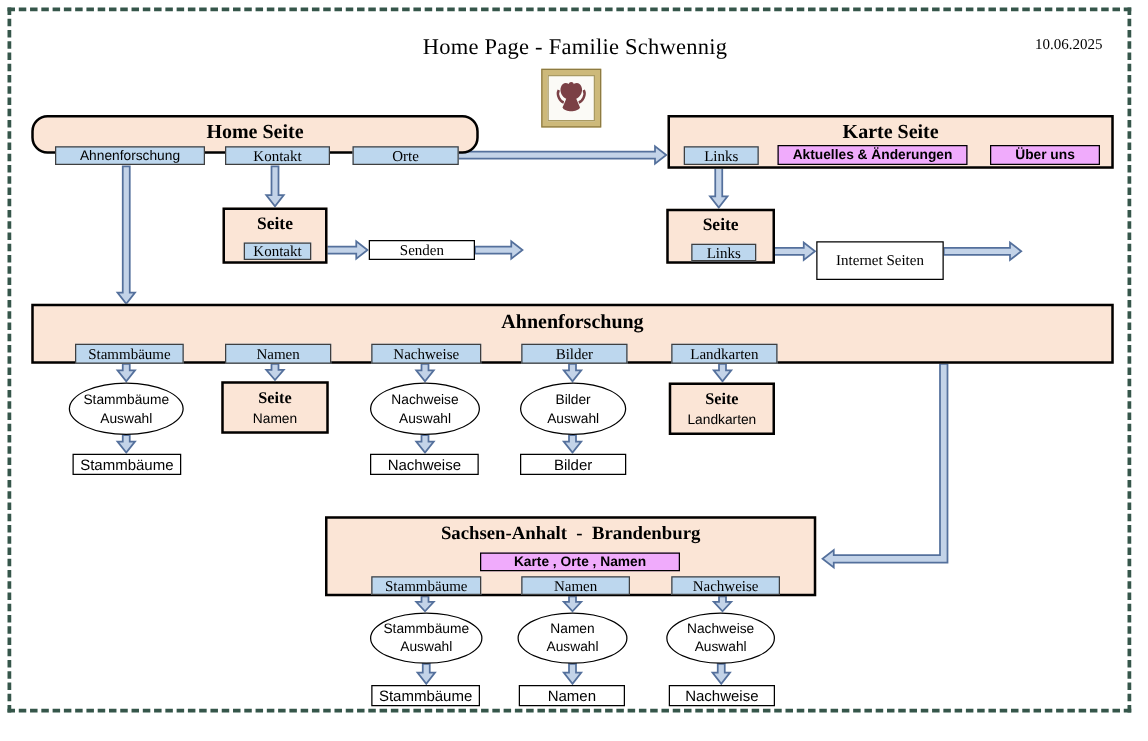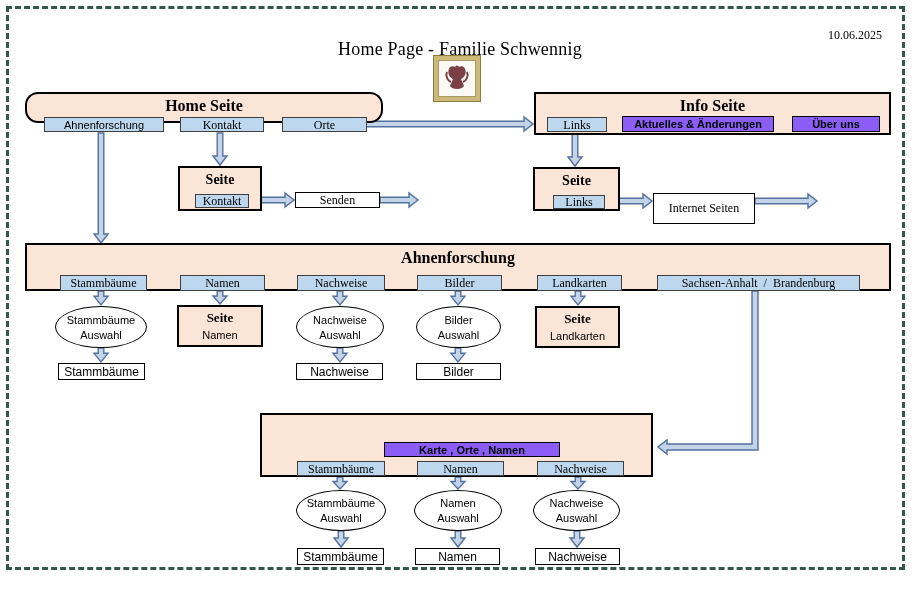--- a/index.html
+++ b/index.html
@@ -5,21 +5,21 @@
   html,body{margin:0;padding:0;background:#fff;}
   .page{
     position:relative;width:918px;height:593px;background:#ffffff;overflow:hidden;
     font-family:"Liberation Serif","DejaVu Serif",serif;color:#000;
   }
   .page-border{
     position:absolute;left:6px;top:6px;width:893px;height:558px;
     border:3px dashed var(--page-border,#35564A);pointer-events:none;
   }
   .abs{position:absolute;}
-  .t{white-space:pre;margin-top:12px;}
+  .t{white-space:pre;}
   .title{
     font-size:18px;letter-spacing:.2px;text-align:center;
   }
   .date{font-size:12px;text-align:right;}
   
   .panel{
     position:absolute;background:var(--panel,#FBE5D6);border:2px solid #000;
     box-sizing:border-box;
   }
   .panel-title{
@@ -28,21 +28,21 @@
   }
   .panel-title.small{font-size:14px;line-height:17px;margin-top:3px;}
   
   .btn{
     position:absolute;box-sizing:border-box;display:flex;align-items:center;justify-content:center;
     background:var(--btn,#BDD7EE);border:1px solid #3f3f3f;
     font-size:12px;line-height:12px;white-space:pre;
   }
   .btn.sans{font-family:"Liberation Sans","DejaVu Sans",sans-serif;font-size:11px;}
   .btn.white{
-    background:#8b5cf6;border:2px solid #000;font-family:"Liberation Sans","DejaVu Sans",sans-serif;
+    background:#f0abfc;border:2px solid #000;font-family:"Liberation Sans","DejaVu Sans",sans-serif;
     font-weight:bold;font-size:11px;
   }
   .btn.white.thin{border-width:1px;}
   
   .wbox{
     position:absolute;box-sizing:border-box;background:#fff;border:1px solid #000;
     display:flex;align-items:center;justify-content:center;font-size:12px;white-space:pre;
   }
   
   .rbox{
@@ -113,21 +113,21 @@
     </svg>
 
   <div class="panel" style="left:25px;top:92px;width:358px;height:31px;border-radius:13px;">
     <div class="panel-title">Home Seite</div>
     <div class="btn sans" style="left:17px;top:23px;width:120px;height:15px;">Ahnenforschung</div>
     <div class="btn" style="left:153px;top:23px;width:84px;height:15px;">Kontakt</div>
     <div class="btn" style="left:255px;top:23px;width:85px;height:15px;">Orte</div>
   </div>
 
   <div class="panel" style="left:534px;top:92px;width:357px;height:43px;">
-    <div class="panel-title">Info Seite</div>
+    <div class="panel-title">Karte Seite</div>
     <div class="btn" style="left:11px;top:23px;width:60px;height:15px;">Links</div>
     <div class="btn white thin" style="left:86px;top:22px;width:152px;height:16px;">Aktuelles &amp; Änderungen</div>
     <div class="btn white thin" style="left:256px;top:22px;width:88px;height:16px;">Über uns</div>
   </div>
 
   <div class="panel" style="left:178px;top:166px;width:84px;height:45px;">
     <div class="panel-title small">Seite</div>
     <div class="btn" style="left:15px;top:26px;width:54px;height:14px;">Kontakt</div>
   </div>
   <div class="wbox" style="left:295px;top:192px;width:85px;height:16px;">Senden</div>
@@ -138,21 +138,20 @@
   </div>
   <div class="wbox" style="left:653px;top:193px;width:102px;height:31px;">Internet Seiten</div>
 
   <div class="panel" style="left:25px;top:243px;width:866px;height:48px;">
     <div class="panel-title" style="margin-top:3px;">Ahnenforschung</div>
     <div class="btn" style="left:33px;top:30px;width:87px;height:16px;">Stammbäume</div>
     <div class="btn" style="left:153px;top:30px;width:85px;height:16px;">Namen</div>
     <div class="btn" style="left:270px;top:30px;width:88px;height:16px;">Nachweise</div>
     <div class="btn" style="left:390px;top:30px;width:85px;height:16px;">Bilder</div>
     <div class="btn" style="left:510px;top:30px;width:85px;height:16px;">Landkarten</div>
-    <div class="btn" style="left:630px;top:30px;width:203px;height:16px;">Sachsen-Anhalt  /  Brandenburg</div>
   </div>
 
   <div class="ellipse" style="left:55px;top:306px;width:92px;height:42px;">
     <div>Stammbäume</div>
     <div>Auswahl</div>
   </div>
   <div class="panel" style="left:177px;top:305px;width:86px;height:42px;">
     <div class="panel-title small" style="font-size:13px;margin-top:2px;">Seite</div>
     <div class="sans-label" style="margin-top:3px;">Namen</div>
   </div>
@@ -167,21 +166,22 @@
   <div class="panel" style="left:535px;top:306px;width:85px;height:42px;">
     <div class="panel-title small" style="font-size:13px;margin-top:2px;">Seite</div>
     <div class="sans-label" style="margin-top:3px;">Landkarten</div>
   </div>
 
   <div class="rbox" style="left:58px;top:363px;width:87px;height:17px;">Stammbäume</div>
   <div class="rbox" style="left:296px;top:363px;width:87px;height:17px;">Nachweise</div>
   <div class="rbox" style="left:416px;top:363px;width:85px;height:17px;">Bilder</div>
 
   <div class="panel" style="left:260px;top:413px;width:393px;height:64px;">
-    <div class="btn white thin" style="left:122px;top:27px;width:176px;height:15px;">Karte , Orte , Namen</div>
+    <div class="panel-title" style="font-size:15px;margin-top:3px;">Sachsen-Anhalt  -  Brandenburg</div>
+    <div class="btn white thin" style="left:122px;top:27px;width:160px;height:15px;">Karte , Orte , Namen</div>
     <div class="btn" style="left:35px;top:46px;width:88px;height:15px;">Stammbäume</div>
     <div class="btn" style="left:155px;top:46px;width:87px;height:15px;">Namen</div>
     <div class="btn" style="left:275px;top:46px;width:87px;height:15px;">Nachweise</div>
   </div>
 
   <div class="ellipse" style="left:296px;top:490px;width:90px;height:41px;">
     <div>Stammbäume</div>
     <div>Auswahl</div>
   </div>
   <div class="ellipse" style="left:414px;top:490px;width:88px;height:41px;">

